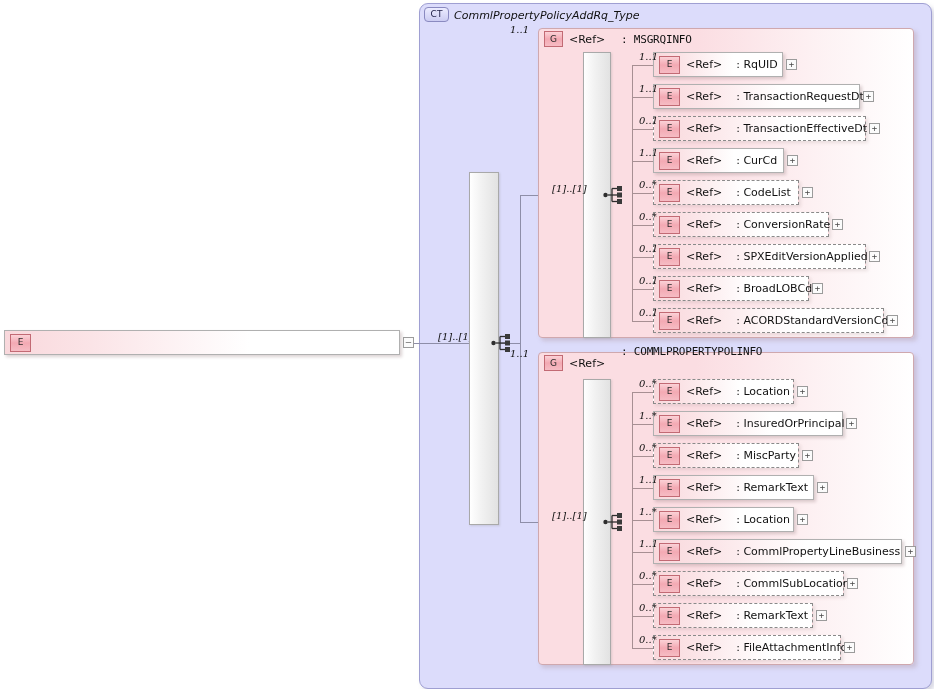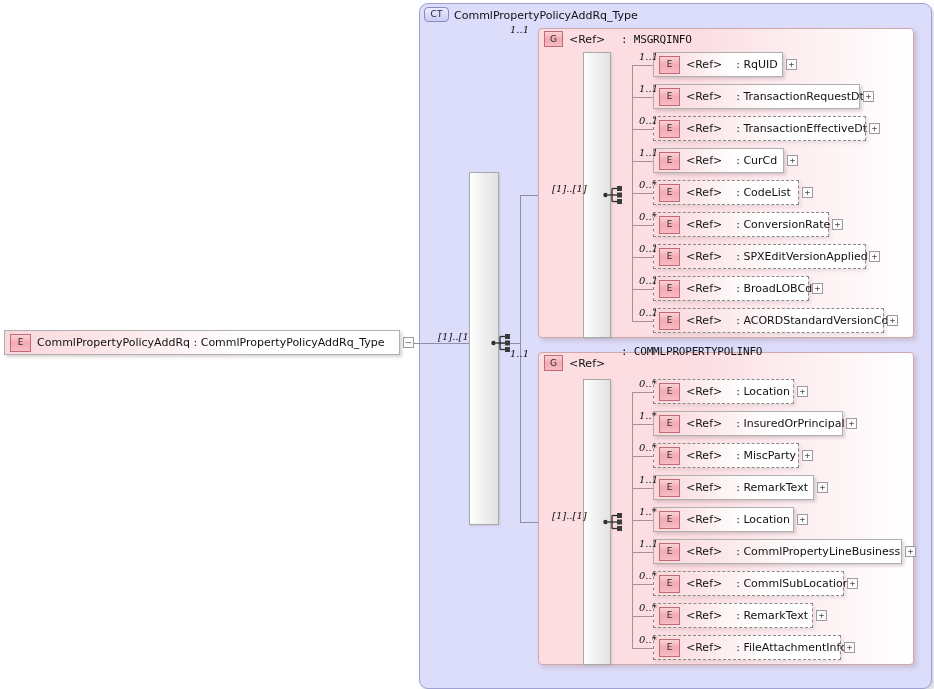--- a/index.html
+++ b/index.html
@@ -100,24 +100,23 @@
 
   
   .seqicon{position:absolute;width:22px;height:20px;}
 </style>
 </head>
 <body>
 
 <div id="canvas">
     <div id="ct-panel" style="left: 419px; top: 3px; width: 511px; height: 684px;"></div>
     <div class="ctbadge" style="left: 424px; top: 7px;">CT</div>
-    <div class="ct-title" style="left: 454px; top: 9px;">CommlPropertyPolicyAddRq_Type</div>
+    <div class="ct-title" style="left: 454px; top: 9px; font-style: italic;">CommlPropertyPolicyAddRq_Type</div>
     <div class="elembox" style="left: 4px; top: 330px; width: 396px; height: 25px;">
       <div class="badge">E</div>
-      <span class="nm">CommlPropertyPolicyAddRq : CommlPropertyPolicyAddRq_Type</span>
     </div>
     <div class="minus" style="left: 403px; top: 337px;">–</div>
     <div class="hline" style="left: 414px; top: 343px; width: 106px;"></div>
     <div class="card" style="left: 438px; top: 331px;">[1]..[1]</div>
     <div class="compbar" style="left: 469px; top: 172px; width: 30px; height: 353px;"></div>
     <div class="seqicon" style="left: 491px; top: 333px;"><svg width="22" height="20" viewBox="0 0 22 20">
         <circle cx="2.5" cy="10" r="2.2" fill="#2e2e2e"></circle>
         <line x1="4.5" y1="10" x2="9" y2="10" stroke="#2e2e2e" stroke-width="1.3"></line>
         <line x1="9" y1="3.5" x2="9" y2="16.5" stroke="#2e2e2e" stroke-width="1.3"></line>
         <line x1="9" y1="3.5" x2="14" y2="3.5" stroke="#2e2e2e" stroke-width="1.3"></line>

